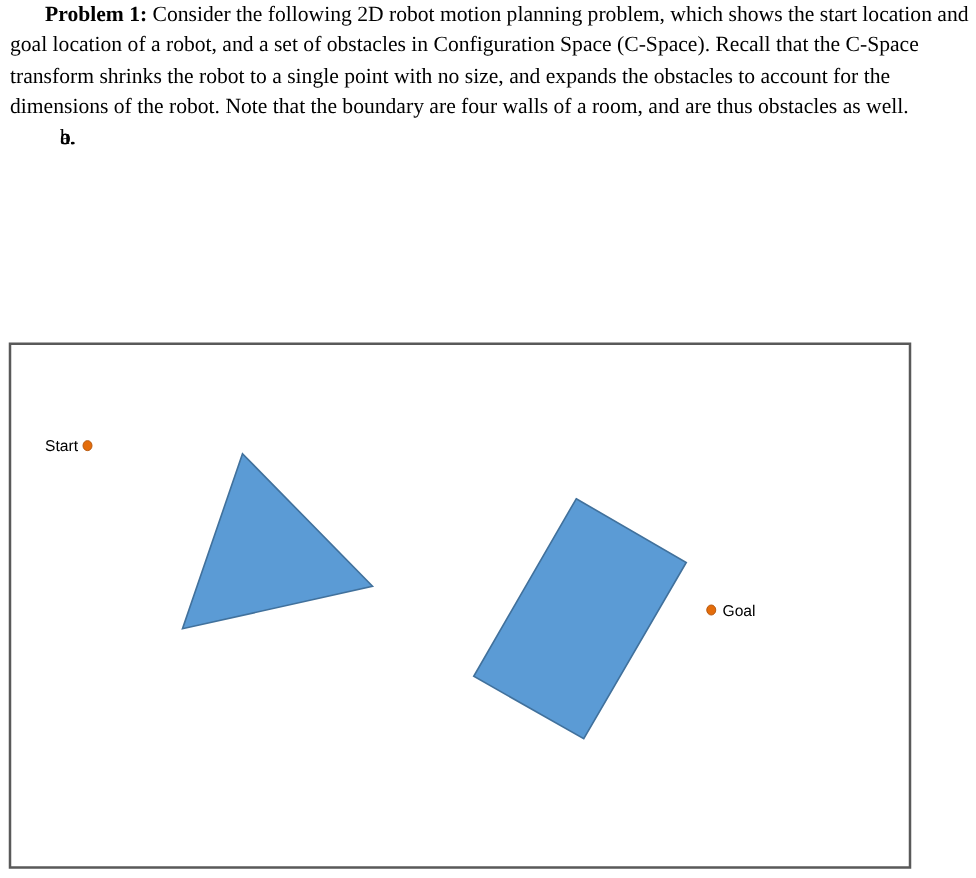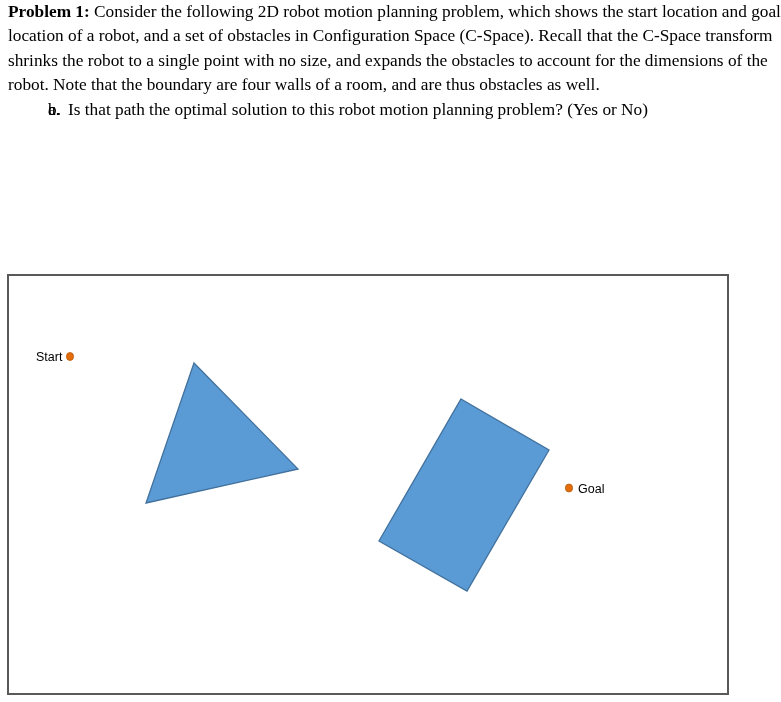--- a/index.html
+++ b/index.html
@@ -3,38 +3,38 @@
 <meta charset="utf-8">
 <style>
   html, body { margin: 0; padding: 0; background: #ffffff; }
   body { width: 781px; height: 702px; position: relative; overflow: hidden; }
   .problem {
     position: absolute; left: 8px; top: 0px; width: 775px;
     font-family: "Liberation Serif", serif; font-size: 17.3px; line-height: 24.4px;
     color: #000;
   }
   .problem p { margin: 0; }
-  .problem b { font-weight: bold; }
+  .problem b { font-weight: bold; margin-left: 28px; }
   .list { margin: 0; padding: 0; list-style: none; }
   .list li { position: relative; padding-left: 60px; }
   .list li .marker { position: absolute; left: 40px; top: 0; }
   .figure {
     position: absolute; left: 0; top: 0; width: 781px; height: 702px;
   }
   .lbl { font-family: "Liberation Sans", sans-serif; font-size: 12.5px; fill: #000; }
 </style>
 </head>
 <body>
 
 <div class="problem">
   <p><b>Problem 1:</b><span> Consider the following 2D robot motion planning problem, which shows the start location and goal location of a robot, and a set of obstacles in Configuration Space (C-Space). Recall that the C-Space transform shrinks the robot to a single point with no size, and expands the obstacles to account for the dimensions of the robot. Note that the boundary are four walls of a room, and are thus obstacles as well.</span></p>
   <ul class="list">
     <li><span class="marker">a.</span></li>
     <li><span class="marker">b.</span></li>
-    <li><span class="marker">c.</span><span>Is that path the optimal solution to this robot motion planning problem? (Yes or No)</span></li>
+    <li><span class="marker">c.</span></li>
   </ul>
 </div>
 
 <svg class="figure" width="781" height="702" viewBox="0 0 781 702">
   <rect x="8" y="275" width="720" height="419" fill="#ffffff" stroke="#595959" stroke-width="2"></rect>
   <polygon points="194,363 298,469 146,503" fill="#5b9bd5" stroke="#41719c" stroke-width="1.3"></polygon>
   <polygon points="461,399 549,450 467,591 379,541" fill="#5b9bd5" stroke="#41719c" stroke-width="1.3"></polygon>
   <text class="lbl" x="36" y="360.5">Start</text>
   <ellipse cx="70" cy="356.5" rx="3.6" ry="4" fill="#e46c0a" stroke="#b85a10" stroke-width="0.8"></ellipse>
   <ellipse cx="569" cy="488" rx="3.6" ry="4" fill="#e46c0a" stroke="#b85a10" stroke-width="0.8"></ellipse>

